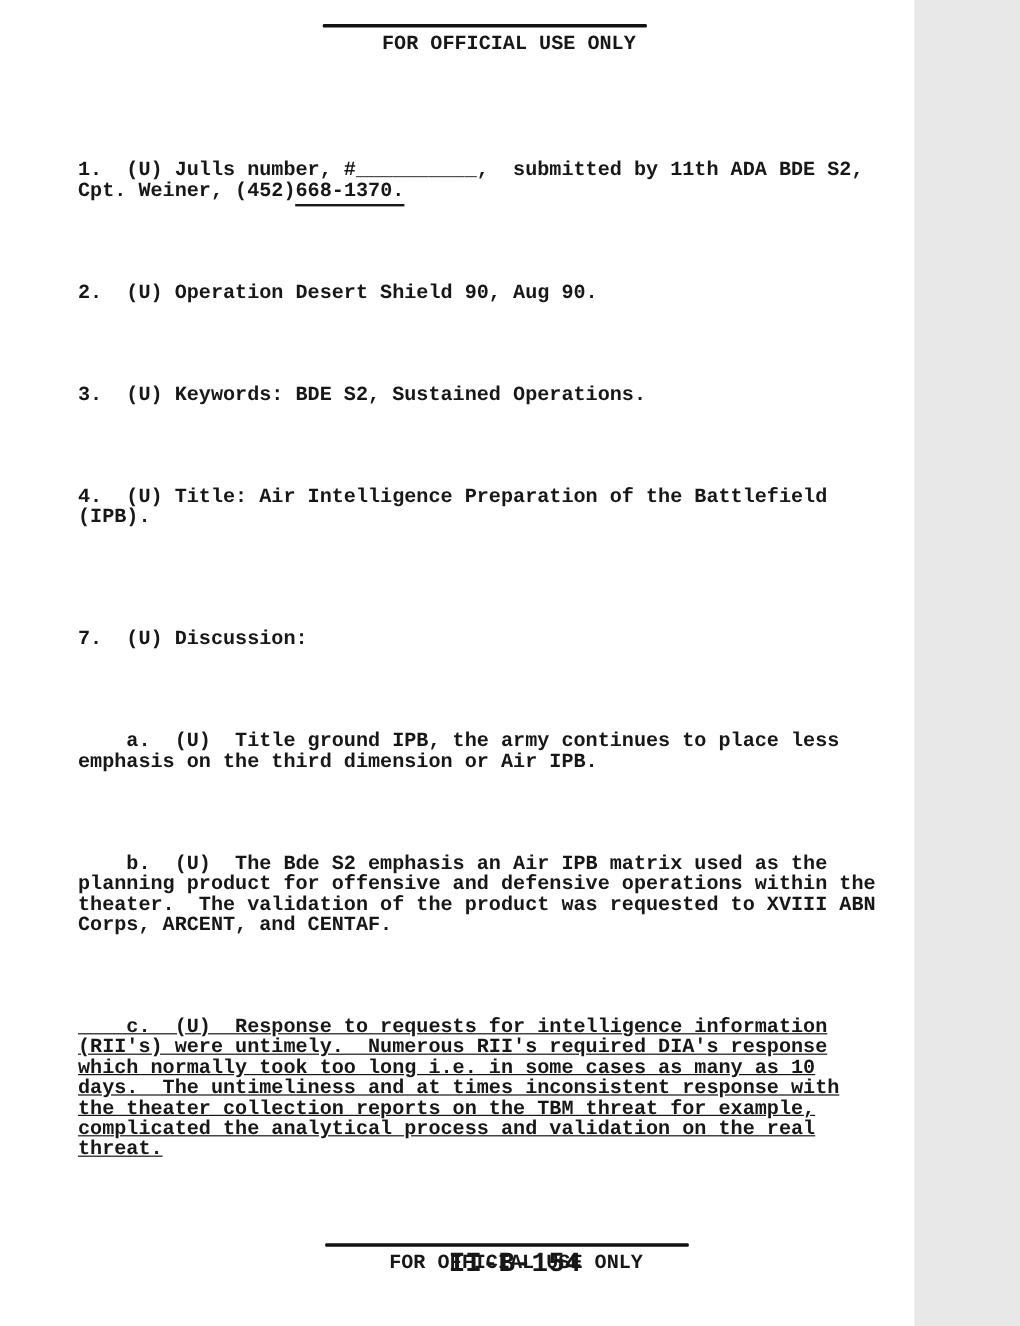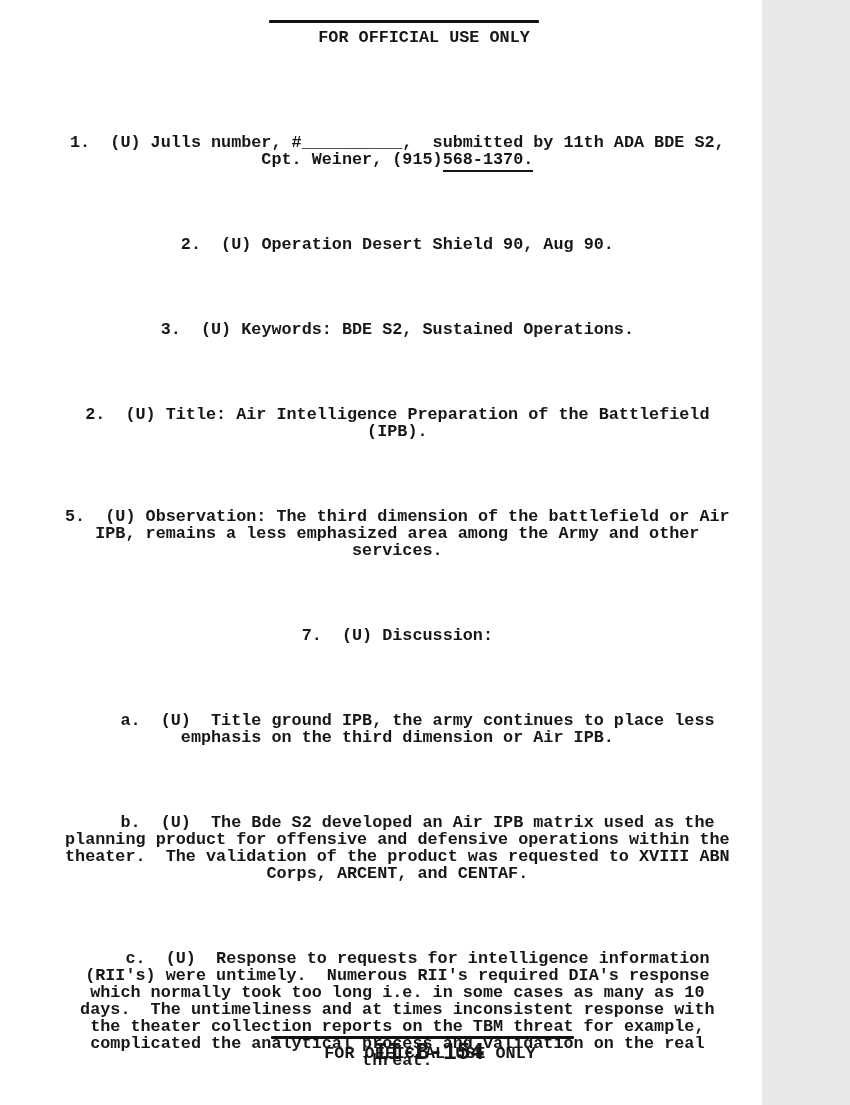--- a/index.html
+++ b/index.html
@@ -24,22 +24,22 @@
     border-radius: 1px;
   }
   .header-fouo { left: 278px; top: 12px; }
   .header-fouo .strike { left: -9px; right: -9px; top: 7.5px; }
   .footer-fouo { left: 284px; top: 1028px; }
   .footer-fouo .strike { left: -13px; right: -38px; top: 7.5px; }
   .page-num { position: absolute; left: 374px; top: 1045px; font-size: 23px; line-height: 17px; white-space: pre; }
 
   
   .content { position: absolute; left: 65px; top: 83px; }
-  .para { margin: 0 0 17px 0; text-align: center; }
-  .para.tight { margin-bottom: 0; }
+  .para { margin: 0 0 17px 0; }
+  .para.tight { margin-bottom: 0; text-decoration: underline; }
   .u { border-bottom: 2.5px solid #171717; padding-bottom: 1px; }
 
   
   .punch {
     position: absolute;
     width: 42px; height: 42px;
     background: #0a0a0a;
     border-radius: 50%;
   }
   .punch-1 { left: 792px; top: 101px; }
@@ -67,39 +67,36 @@
   <div class="punch punch-2"></div>
   <div class="punch punch-3"></div>
 
   <div class="speck speck-a1"></div>
   <div class="speck speck-a2"></div>
   <div class="speck speck-a3"></div>
   <div class="speck speck-b"></div>
 
   <div class="content txt">
 
-    <div class="para"><span>1.  (U) Julls number, #__________,  submitted by 11th ADA BDE S2,</span><br><span>Cpt. Weiner, (915)</span><span class="u">568-1370.</span></div>
+    <div class="para"><span>1.  (U) Julls number, #__________,  submitted by 11th ADA BDE S2,</span><br><span>Cpt. Weiner, (452)</span><span class="u">668-1370.</span></div>
 
     <div class="para">2.  (U) Operation Desert Shield 90, Aug 90.</div>
 
     <div class="para">3.  (U) Keywords: BDE S2, Sustained Operations.</div>
 
-    <div class="para">2.  (U) Title: Air Intelligence Preparation of the Battlefield
+    <div class="para">4.  (U) Title: Air Intelligence Preparation of the Battlefield
 (IPB).</div>
 
-    <div class="para">5.  (U) Observation: The third dimension of the battlefield or Air
-IPB, remains a less emphasized area among the Army and other
-services.</div>
 
     <div class="para">7.  (U) Discussion:</div>
 
     <div class="para">    a.  (U)  Title ground IPB, the army continues to place less
 emphasis on the third dimension or Air IPB.</div>
 
-    <div class="para">    b.  (U)  The Bde S2 developed an Air IPB matrix used as the
+    <div class="para">    b.  (U)  The Bde S2 emphasis an Air IPB matrix used as the
 planning product for offensive and defensive operations within the
 theater.  The validation of the product was requested to XVIII ABN
 Corps, ARCENT, and CENTAF.</div>
 
     <div class="para tight">    c.  (U)  Response to requests for intelligence information
 (RII's) were untimely.  Numerous RII's required DIA's response
 which normally took too long i.e. in some cases as many as 10
 days.  The untimeliness and at times inconsistent response with
 the theater collection reports on the TBM threat for example,
 complicated the analytical process and validation on the real

